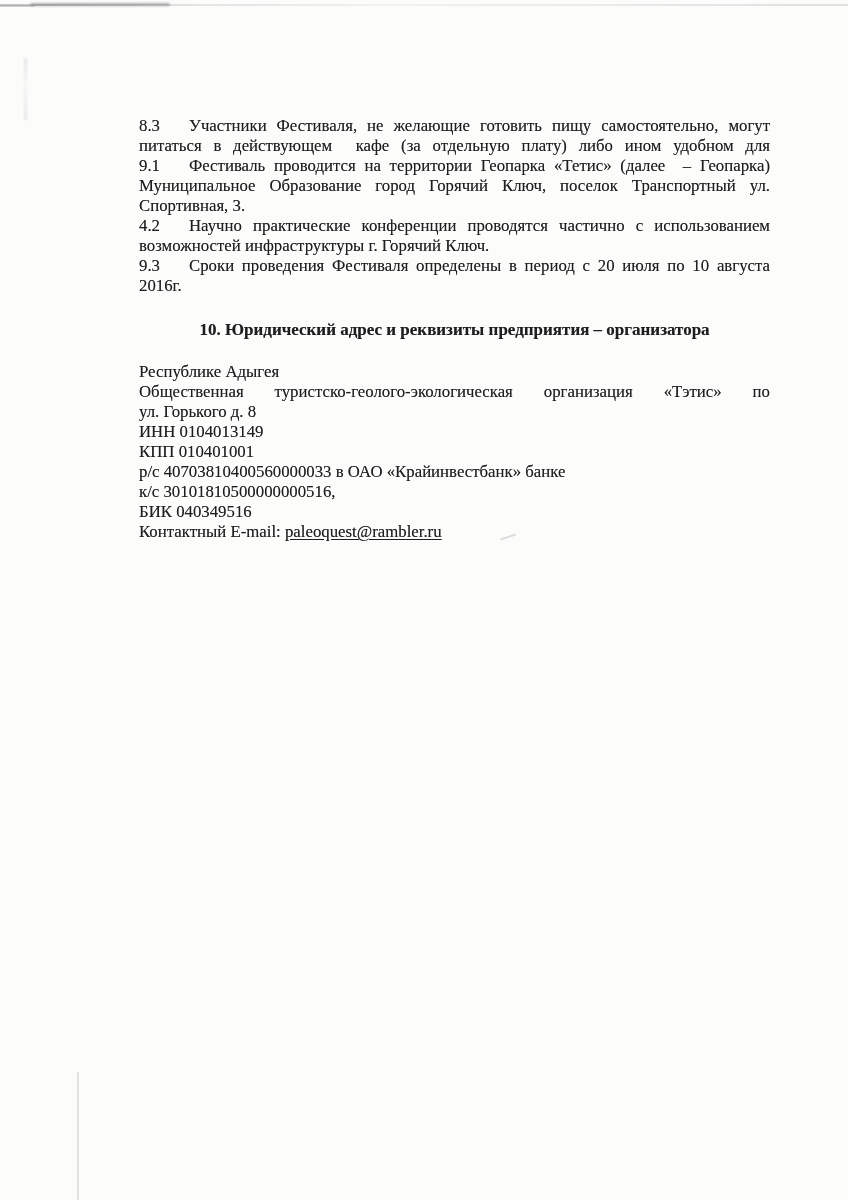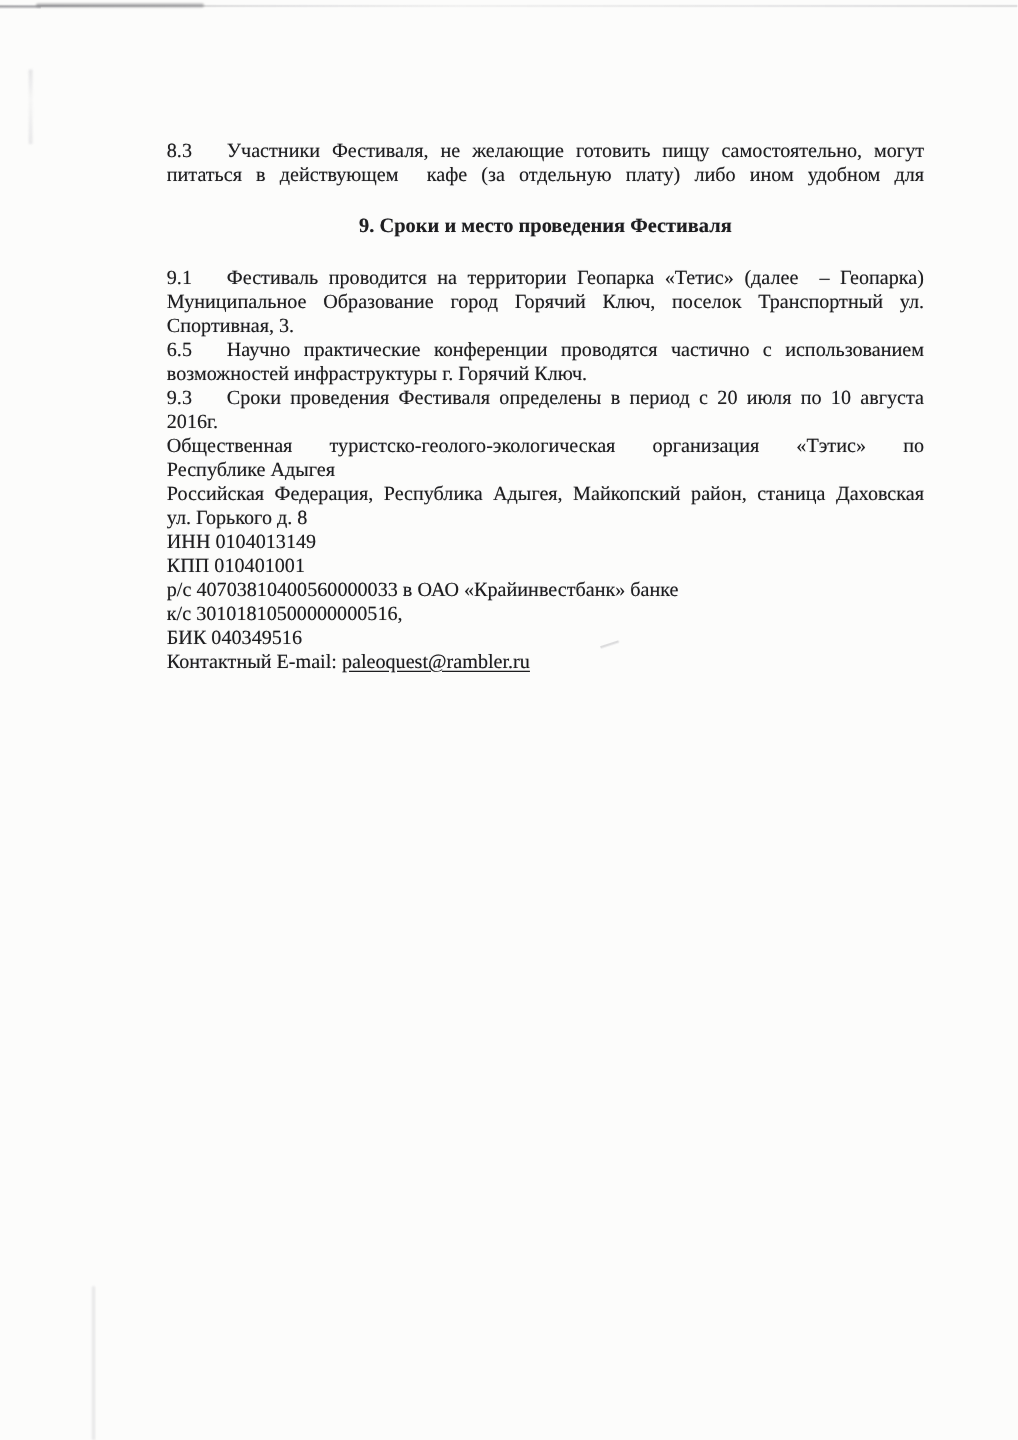--- a/index.html
+++ b/index.html
@@ -75,43 +75,42 @@
   <div class="art bottom-line"></div>
   <div class="art pencil-mark"></div>
 
   <div class="content">
 
     <div class="para">
       <div class="line jl"><span class="pnum">8.3</span><span>Участники Фестиваля, не желающие готовить пищу самостоятельно, могут</span></div>
       <div class="line jl">питаться в действующем&nbsp; кафе (за отдельную плату) либо ином удобном для</div>
     </div>
 
-    <div class="heading">9. Сроки и место проведения Фестиваля</div>
 
     <div class="para">
       <div class="line jl"><span class="pnum">9.1</span><span>Фестиваль проводится на территории Геопарка «Тетис» (далее&nbsp; – Геопарка)</span></div>
       <div class="line jl">Муниципальное Образование город Горячий Ключ, поселок Транспортный ул.</div>
       <div class="line">Спортивная, 3.</div>
     </div>
 
     <div class="para">
-      <div class="line jl"><span class="pnum">6.5</span><span>Научно практические конференции проводятся частично с использованием</span></div>
+      <div class="line jl"><span class="pnum">4.2</span><span>Научно практические конференции проводятся частично с использованием</span></div>
       <div class="line">возможностей инфраструктуры г. Горячий Ключ.</div>
     </div>
 
     <div class="para">
       <div class="line jl"><span class="pnum">9.3</span><span>Сроки проведения Фестиваля определены в период с 20 июля по 10 августа</span></div>
       <div class="line">2016г.</div>
     </div>
 
+    <div class="heading h10">10. Юридический адрес и реквизиты предприятия – организатора</div>
 
     <div class="para">
+      <div class="line">Республике Адыгея</div>
       <div class="line jl">Общественная туристско-геолого-экологическая организация «Тэтис» по</div>
-      <div class="line">Республике Адыгея</div>
-      <div class="line jl">Российская Федерация, Республика Адыгея, Майкопский район, станица Даховская</div>
       <div class="line">ул. Горького д. 8</div>
       <div class="line">ИНН 0104013149</div>
       <div class="line">КПП 010401001</div>
       <div class="line">р/с 40703810400560000033 в ОАО «Крайинвестбанк» банке</div>
       <div class="line">к/с 30101810500000000516,</div>
       <div class="line">БИК 040349516</div>
       <div class="line"><span>Контактный E-mail: </span><span class="email">paleoquest@rambler.ru</span></div>
     </div>
 
   </div>

